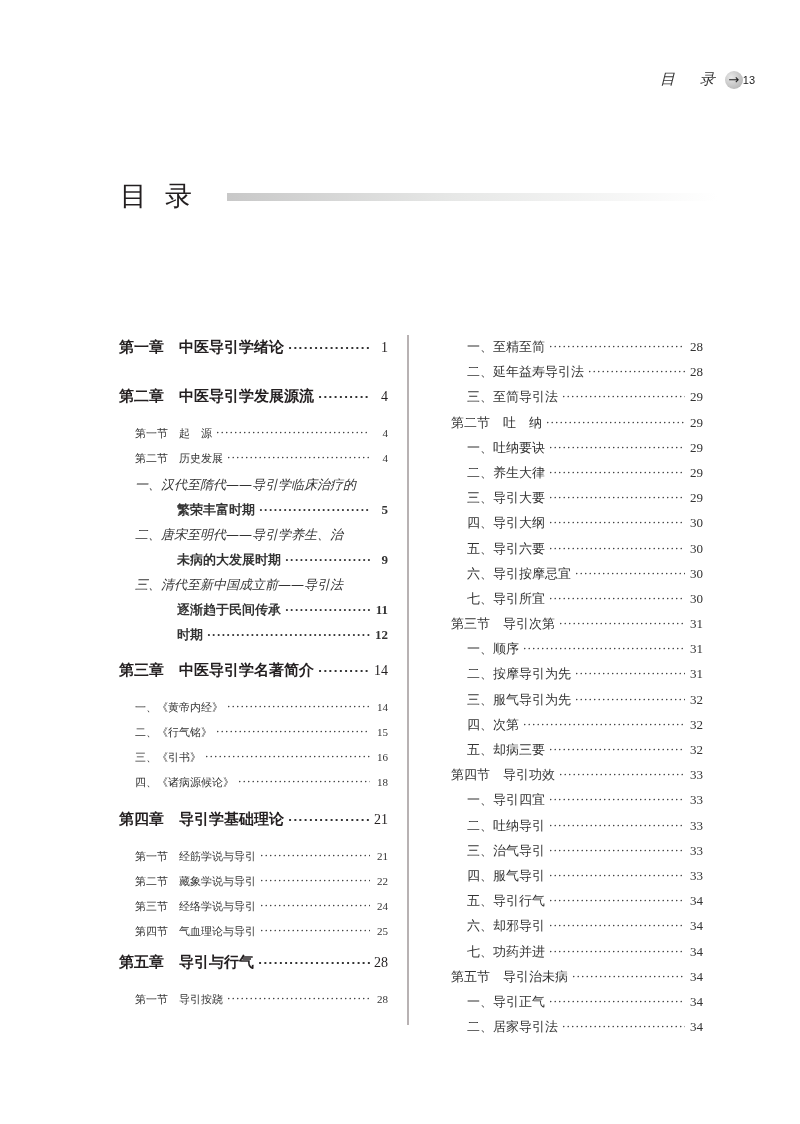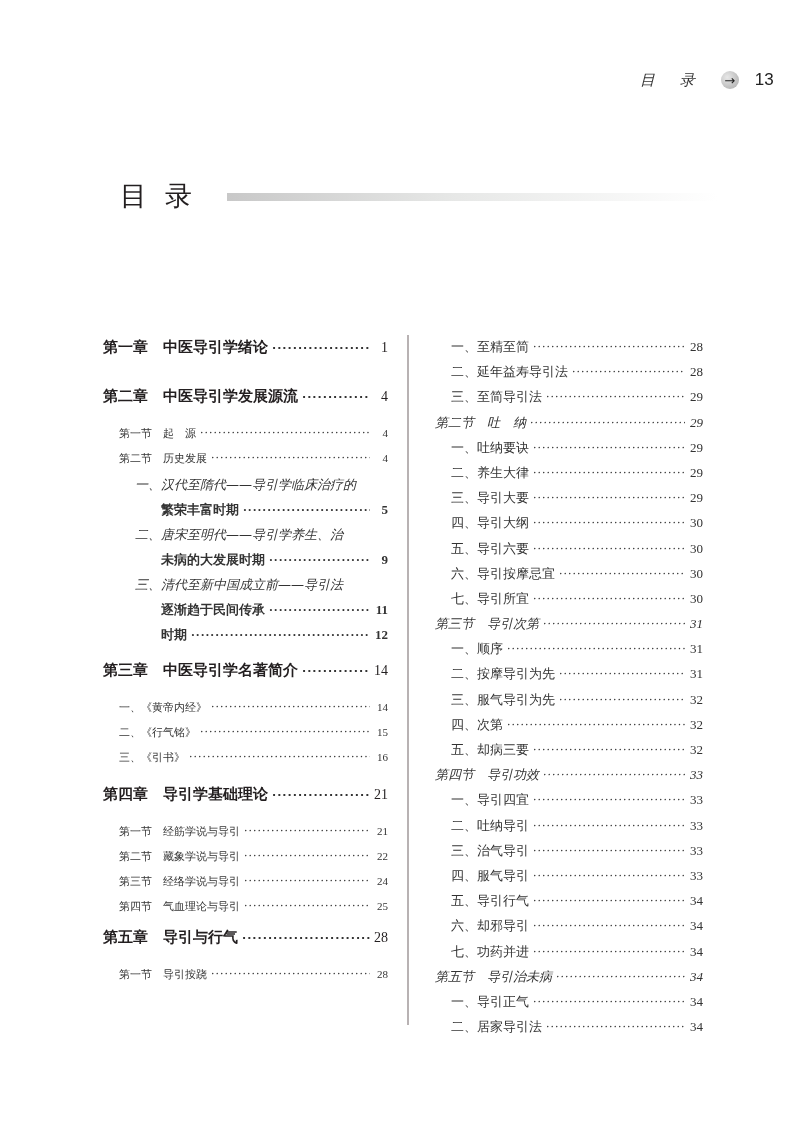--- a/index.html
+++ b/index.html
@@ -1,51 +1,51 @@
 <!DOCTYPE html>
 <html><head>
 <meta charset="utf-8">
 <style>
   html, body { margin: 0; padding: 0; background: #ffffff; }
   body { width: 800px; height: 1124px; position: relative; overflow: hidden;
          font-family: "DejaVu Serif", "Liberation Serif", serif; color: #231f20; }
-  .running-head { position: absolute; top: 70px; left: 640px; display: flex; align-items: center; gap: 16px; }
+  .running-head { position: absolute; top: 70px; left: 660px; display: flex; align-items: center; gap: 0; }
   .rh-title { font-style: italic; font-size: 15px; letter-spacing: 10px; color: #333; }
   .rh-arrow { width: 18px; height: 18px; border-radius: 50%;
               background: radial-gradient(circle at 35% 35%, #e8e8e8, #a9a9a9);
               display: flex; align-items: center; justify-content: center; font-size: 13px; color: #222;
               font-family: "DejaVu Sans", sans-serif; }
-  .rh-page { font-family: "Liberation Sans", sans-serif; font-size: 17px; color: #222; }
+  .rh-page { font-family: "Liberation Sans", sans-serif; font-size: 11px; color: #222; }
 
   .page-title { position: absolute; top: 178px; left: 120px; font-family: Liberation Mono, monospace;
                 font-size: 27px; letter-spacing: 18px; color: #231f20; }
   .title-bar { position: absolute; top: 193px; left: 227px; width: 490px; height: 8px;
                background: linear-gradient(to right, #c8c8c8, #e6e7e6 45%, #ffffff); }
 
   .col { position: absolute; top: 338px; }
   .col-left { left: 103px; width: 285px; }
   .col-right { left: 435px; width: 268px; }
   .divider { position: absolute; left: 407px; top: 335px; width: 2px; height: 690px; background: #b8b2b3; }
 
-  .entry { display: flex; align-items: baseline; white-space: nowrap; }
+  .entry { display: flex; align-items: baseline; white-space: nowrap; margin-left: 16px; }
   .entry .label { flex: 0 0 auto; }
   .entry .dots { flex: 1 1 auto; overflow: hidden; margin: 0 4px; color: #333; letter-spacing: 1px; font-size: 11px; }
   .entry .dots::before { content: "································································································"; }
   .entry .page { flex: 0 0 auto; text-align: right; min-width: 14px; font-family: "Liberation Serif", serif; }
 
   .chapter { font-family: "DejaVu Sans", sans-serif; font-size: 15px; font-weight: bold; height: 25px;
              margin-top: 0; margin-bottom: 14px; color: #231f20; }
   .chapter .page { font-weight: normal; font-size: 14px; }
   .section { font-size: 11px; height: 25px; padding-left: 16px; color: #333; }
   .item-wrap { font-size: 13px; padding-left: 32px; color: #333; }
   .item-wrap .line1 { height: 25px; white-space: nowrap; font-style: italic; }
   .item-wrap .entry { height: 25px; padding-left: 26px; font-weight: bold; }
   .spacer { height: 10px; }
 
-  .r-section { font-size: 13px; height: 25.2px; color: #333; font-style: italic; }
+  .r-section { font-size: 13px; height: 25.2px; color: #333; }
   .r-item { font-size: 13px; height: 25.2px; padding-left: 16px; color: #333; }
 </style>
 </head>
 <body>
 
 <div class="running-head">
   <span class="rh-title">目 录</span>
   <span class="rh-arrow">→</span>
   <span class="rh-page">13</span>
 </div>
@@ -122,20 +122,25 @@
   <div class="entry section">
     <span class="label">二、《行气铭》</span>
     <span class="dots"></span>
     <span class="page">15</span>
   </div>
   <div class="entry section">
     <span class="label">三、《引书》</span>
     <span class="dots"></span>
     <span class="page">16</span>
   </div>
+  <div class="entry section">
+    <span class="label">四、《诸病源候论》</span>
+    <span class="dots"></span>
+    <span class="page">18</span>
+  </div>
   <div class="spacer"></div>
   <div class="entry chapter">
     <span class="label">第四章　导引学基础理论</span>
     <span class="dots"></span>
     <span class="page">21</span>
   </div>
   <div class="entry section">
     <span class="label">第一节　经筋学说与导引</span>
     <span class="dots"></span>
     <span class="page">21</span>

